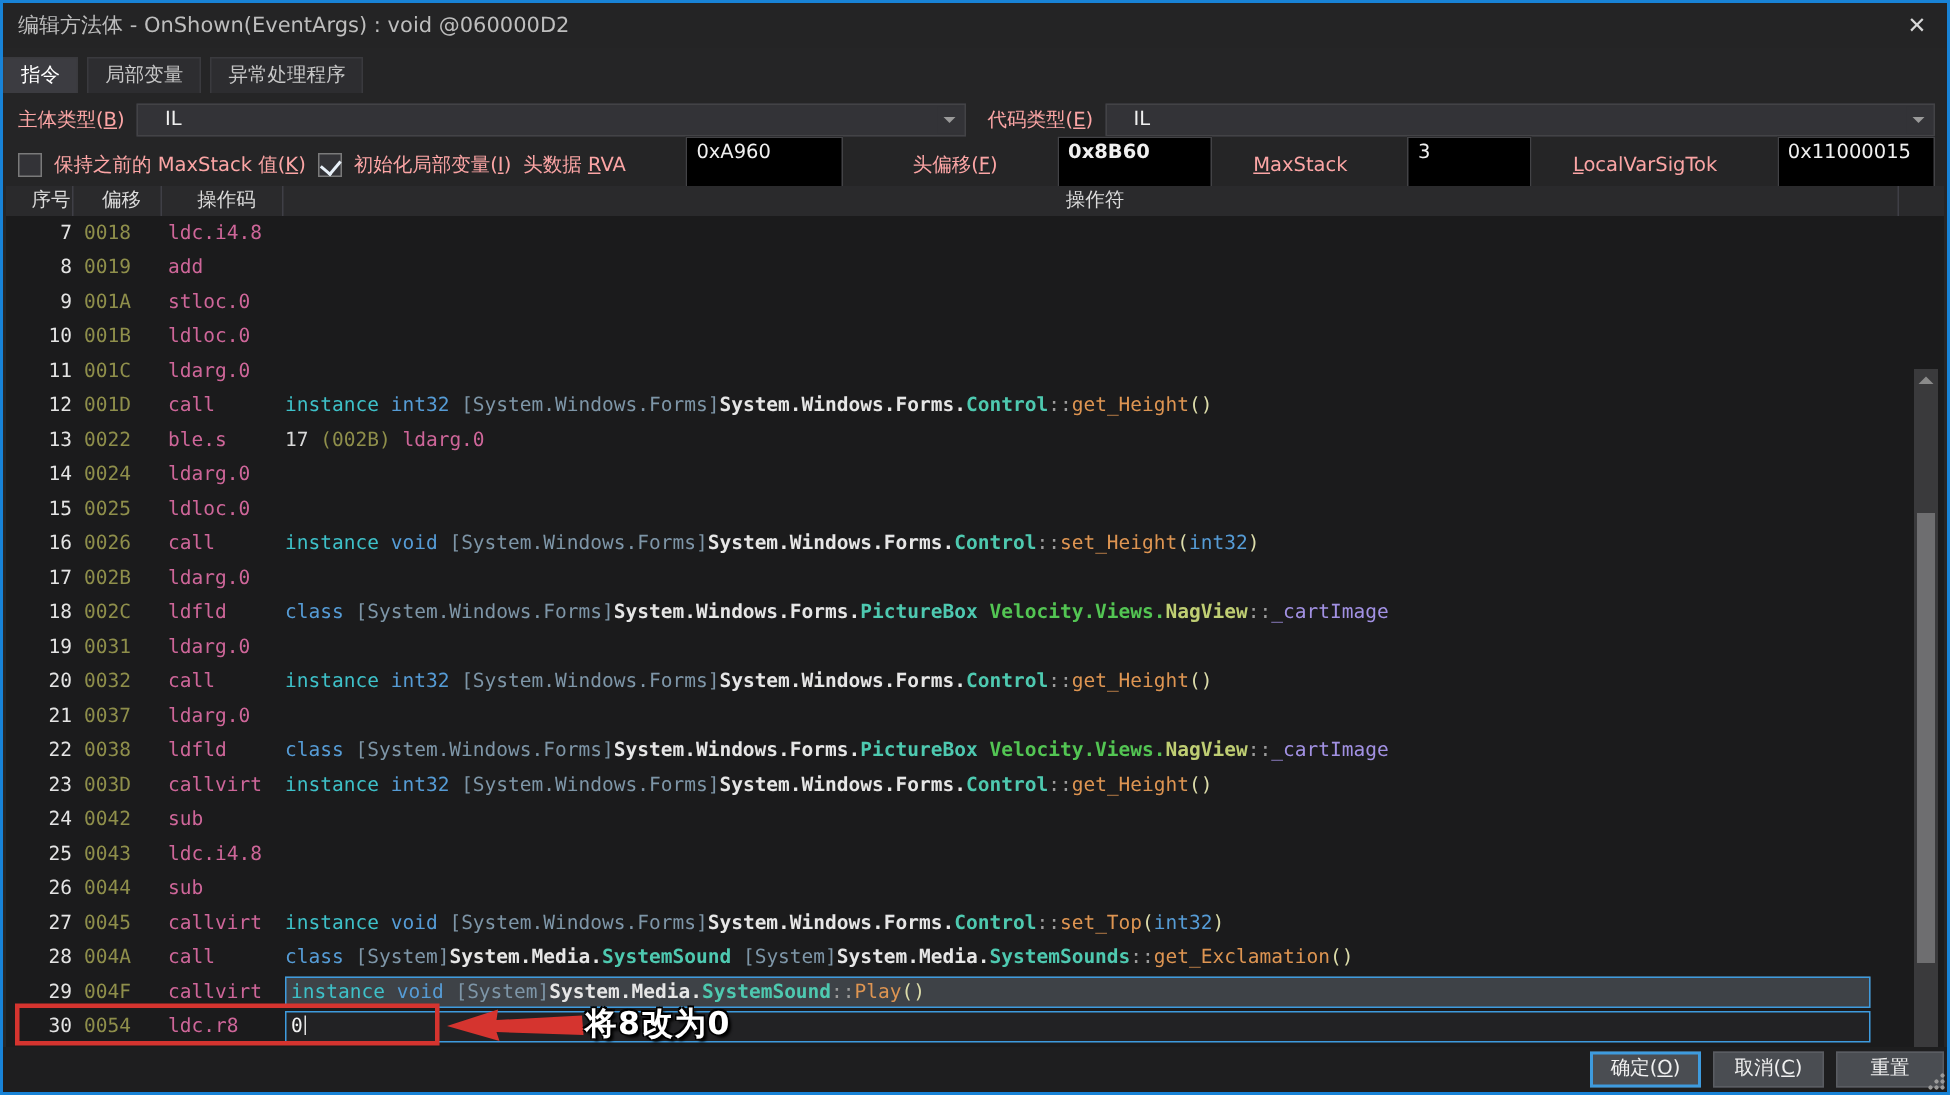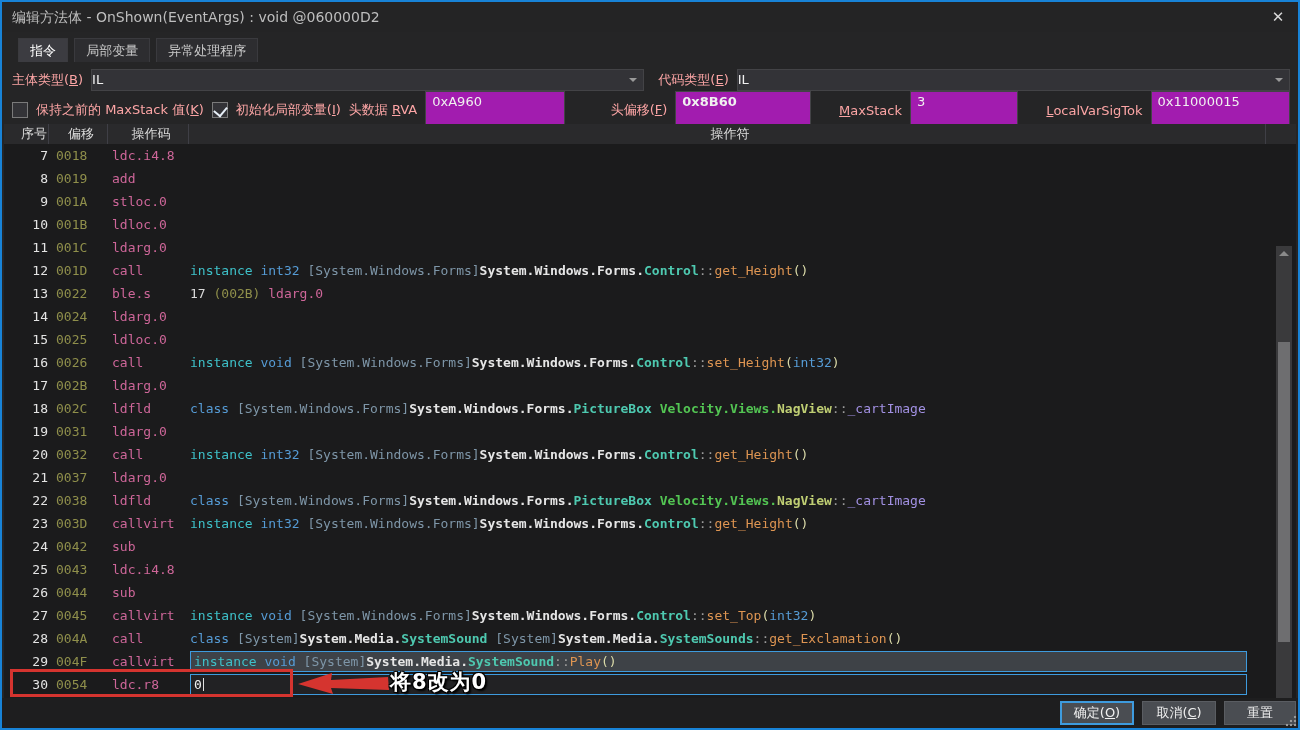--- a/index.html
+++ b/index.html
@@ -13,32 +13,32 @@
   .titlebar { position:absolute; left:0; top:0; width:1296px; height:30px; background:#242425; }
   .title-text { position:absolute; left:10px; top:0; line-height:30px; color:#BEBEBE; font-size:14px; white-space:nowrap; }
   .close-btn { position:absolute; right:6px; top:3px; width:28px; height:24px; color:#D8D8D8;
                text-align:center; line-height:24px; font-size:15px; cursor:default; }
 
   
   .tabstrip { position:absolute; left:0; top:30px; width:1296px; height:30px; background:#252526; }
   .tab { position:relative; display:inline-block; height:24px; line-height:24px; margin-top:6px;
          padding:0 11px; background:#2D2D30; color:#C8C8C8; border:1px solid #3A3A3E; border-bottom:none; margin-left:2px; }
   .tab.active { background:#3C3C41; color:#FFFFFF; }
-  .tabstrip .tab:first-child { margin-left:16px; }
+  .tabstrip .tab:first-child { margin-left:0; }
 
   
   .form-row1 { position:absolute; left:10px; top:66px; width:1278px; height:24px; display:flex; align-items:center; gap:8px; }
   .form-row2 { position:absolute; left:10px; top:96px; width:1278px; height:24px; display:flex; align-items:center; gap:8px; }
   .lbl { white-space:nowrap; color:#fca5a5; }
   .lbl u { text-decoration:underline; }
   .combo { position:relative; height:22px; background:#333337; border:1px solid #434346; color:#F0F0F0;
-           line-height:20px; padding-left:0; }
+           line-height:20px; padding-left:18px; }
   .combo .dd { position:absolute; right:1px; top:1px; width:17px; height:18px; background:#333337; }
   .combo .dd::after { content:""; position:absolute; left:4px; top:7px; border:4px solid transparent; border-top-color:#9A9A9A; }
-  .field { height:39px; background:#a21caf; border:1px solid #434346; color:#F0F0F0; line-height:20px; padding-left:6px; white-space:nowrap; }
+  .field { height:39px; background:#000000; border:1px solid #434346; color:#F0F0F0; line-height:20px; padding-left:6px; white-space:nowrap;margin-left:32px; }
   .checkbox { width:16px; height:16px; background:#333337; border:1px solid #7A7A7A; position:relative; flex:0 0 16px; }
   .checkbox.checked::after { content:""; position:absolute; left:3px; top:1px; width:7px; height:10px;
                              border:solid #E8F0F8; border-width:0 2px 2px 0; transform:rotate(40deg); }
 
   
   .table { position:absolute; left:2px; top:122px; width:1292px; height:574px; background:#1B1B1C;
            font-family:"DejaVu Sans Mono","Liberation Mono",monospace; }
   .thead { position:absolute; left:0; top:0; width:1292px; height:20px; background:#2A2A2C; color:#DCDCDC;
            font-family:"DejaVu Sans","Liberation Sans",sans-serif; display:flex;text-align:center; }
   .th { border-right:1px solid #3F3F46; line-height:20px; }

